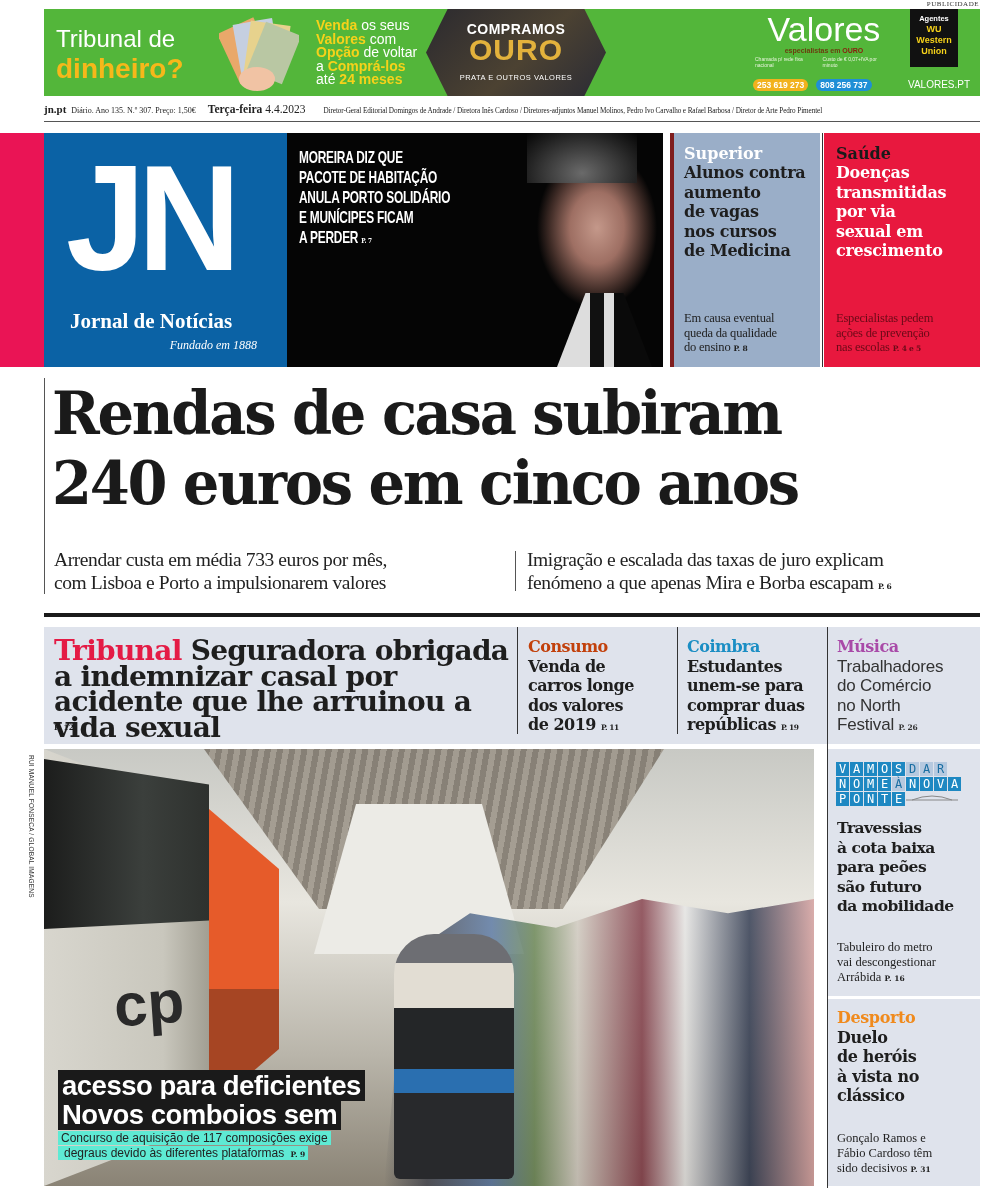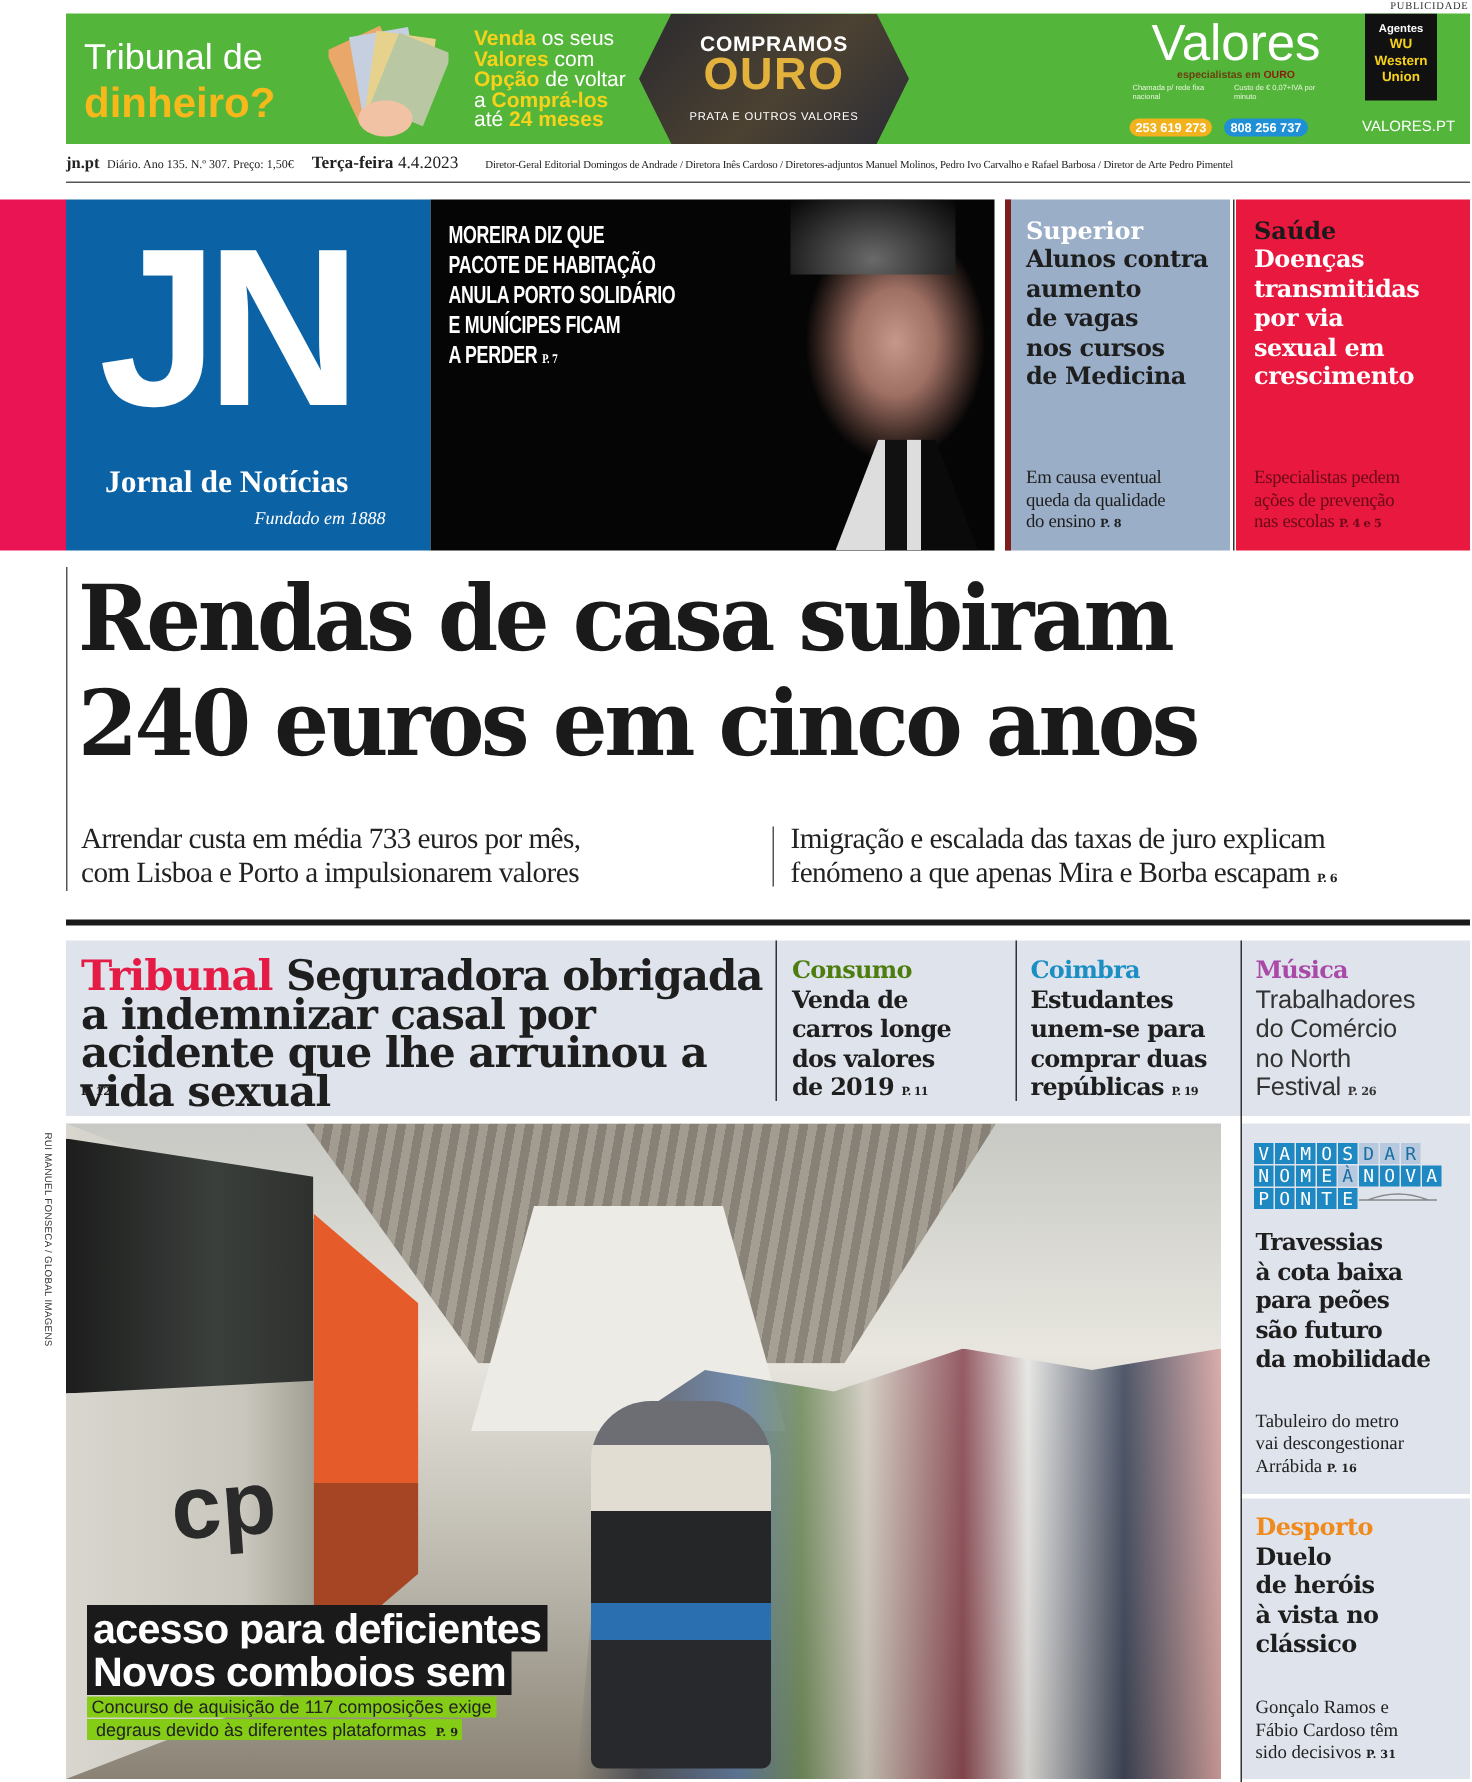--- a/index.html
+++ b/index.html
@@ -101,21 +101,21 @@
   .photo .train { position: absolute; left: 0; top: 0; width: 170px; height: 437px; background: linear-gradient(90deg,#d8d6ce,#c9c7bd 70%,#9d9a8e); clip-path: polygon(0 0,100% 15%,100% 85%,0 100%); }
   .photo .train-win { position: absolute; left: 0; top: 10px; width: 165px; height: 170px; background: linear-gradient(90deg,#1c1d1c,#3b3f3c 60%,#2e312e); clip-path: polygon(0 0,100% 15%,100% 95%,0 100%); }
   .photo .loco { position: absolute; left: 165px; top: 60px; width: 70px; height: 300px; background: linear-gradient(180deg,#e65b2a 0 60%,#a64523 60%); clip-path: polygon(0 0,100% 20%,100% 80%,0 100%); }
   .photo .cp { position: absolute; left: 70px; top: 220px; font-family: "Liberation Sans", sans-serif; font-size: 60px; font-weight: bold; color: #2a2a2a; transform: rotate(-4deg); }
   .photo .crowd { position: absolute; left: 340px; top: 150px; width: 430px; height: 287px; background: linear-gradient(90deg,transparent 0,#3a3d48 10%,#4a6b9a 25%,#5f7f4a 35%,#d0cac0 45%,#7a2e3c 60%,#e8e8e8 70%,#1f2a44 85%,#d59a9a 100%); opacity: 0.75; clip-path: polygon(5% 20%,20% 5%,40% 10%,60% 0,80% 5%,100% 0,100% 100%,0 100%); }
   .photo .wheelchair { position: absolute; left: 350px; top: 185px; width: 120px; height: 245px; background: linear-gradient(180deg,#6d6e73 0 12%,#e2ddd3 12% 30%,#242628 30% 55%,#2a6fb0 55% 65%,#28292c 65%); border-radius: 40px 40px 6px 6px; }
   .credit { position: absolute; left: 28px; top: 755px; writing-mode: vertical-rl; font-family: "Liberation Sans", sans-serif; font-size: 6.5px; color: #333; letter-spacing: 0.2px; }
   .photo-hl { position: absolute; left: 58px; top: 1072px; font-family: "Liberation Sans", sans-serif; font-weight: bold; font-size: 27.5px; line-height: 28.5px; color: #fff; letter-spacing: -0.5px; }
   .photo-hl span { background: #1a1a1a; padding: 0 4px; box-decoration-break: clone; -webkit-box-decoration-break: clone; }
   .photo-sub { position: absolute; left: 58px; top: 1131px; font-family: "Liberation Sans", sans-serif; font-size: 12px; line-height: 15px; color: #222; }
-  .photo-sub span { background: #84cc16; padding: 0 3px; box-decoration-break: clone; -webkit-box-decoration-break: clone; }
+  .photo-sub span { background: #5eead4; padding: 0 3px; box-decoration-break: clone; -webkit-box-decoration-break: clone; }
 
   
   .rcol { position: absolute; left: 828px; top: 749px; width: 152px; height: 437px; background: #dfe3ec; }
   .rcol-div { position: absolute; left: 827px; top: 627px; width: 1px; height: 561px; background: #333; }
   .vamos { position: absolute; left: 836px; top: 762px; font-family: "DejaVu Sans Mono", monospace; font-size: 12px; line-height: 14px; }
   .vamos .row { display: flex; }
   .vamos .c { width: 13px; text-align: center; color: #fff; background: #1e88c2; margin-right: 1px; margin-bottom: 1px; }
   .vamos .c.l { color: #1a6ea2; background: #b6c9df; }
   .trav { position: absolute; left: 837px; top: 818px; font-family: "DejaVu Serif", serif; font-weight: bold; font-size: 15.5px; line-height: 19.5px; color: #1e1e1e; letter-spacing: -0.5px; }
   .trav-sub { position: absolute; left: 837px; top: 940px; font-family: "Liberation Serif", serif; font-size: 12.5px; line-height: 15px; color: #222; }
@@ -250,21 +250,21 @@
 <div class="thick-rule"></div>
 
 <div class="band"></div>
 <div class="trib">
   <span class="k">Tribunal</span><span> Seguradora obrigada a indemnizar casal por acidente que lhe arruinou a vida sexual</span>
 </div>
 <div class="trib-pg pg">P. 12</div>
 
 <div class="divider-v" style="left:517px;top:627px;height:107px;"></div>
 <div class="small-col" style="left:528px;">
-  <div class="k" style="color:#4d7c0f">Consumo</div>
+  <div class="k" style="color:#c2410c">Consumo</div>
   <div class="h">Venda de</div>
   <div class="h">carros longe</div>
   <div class="h">dos valores</div>
   <div class="h"><span>de 2019</span> <span class="pg">P. 11</span></div>
 </div>
 
 <div class="divider-v" style="left:677px;top:627px;height:107px;"></div>
 <div class="small-col" style="left:687px;">
   <div class="k" style="color:#1b8ec4">Coimbra</div>
   <div class="h">Estudantes</div>

